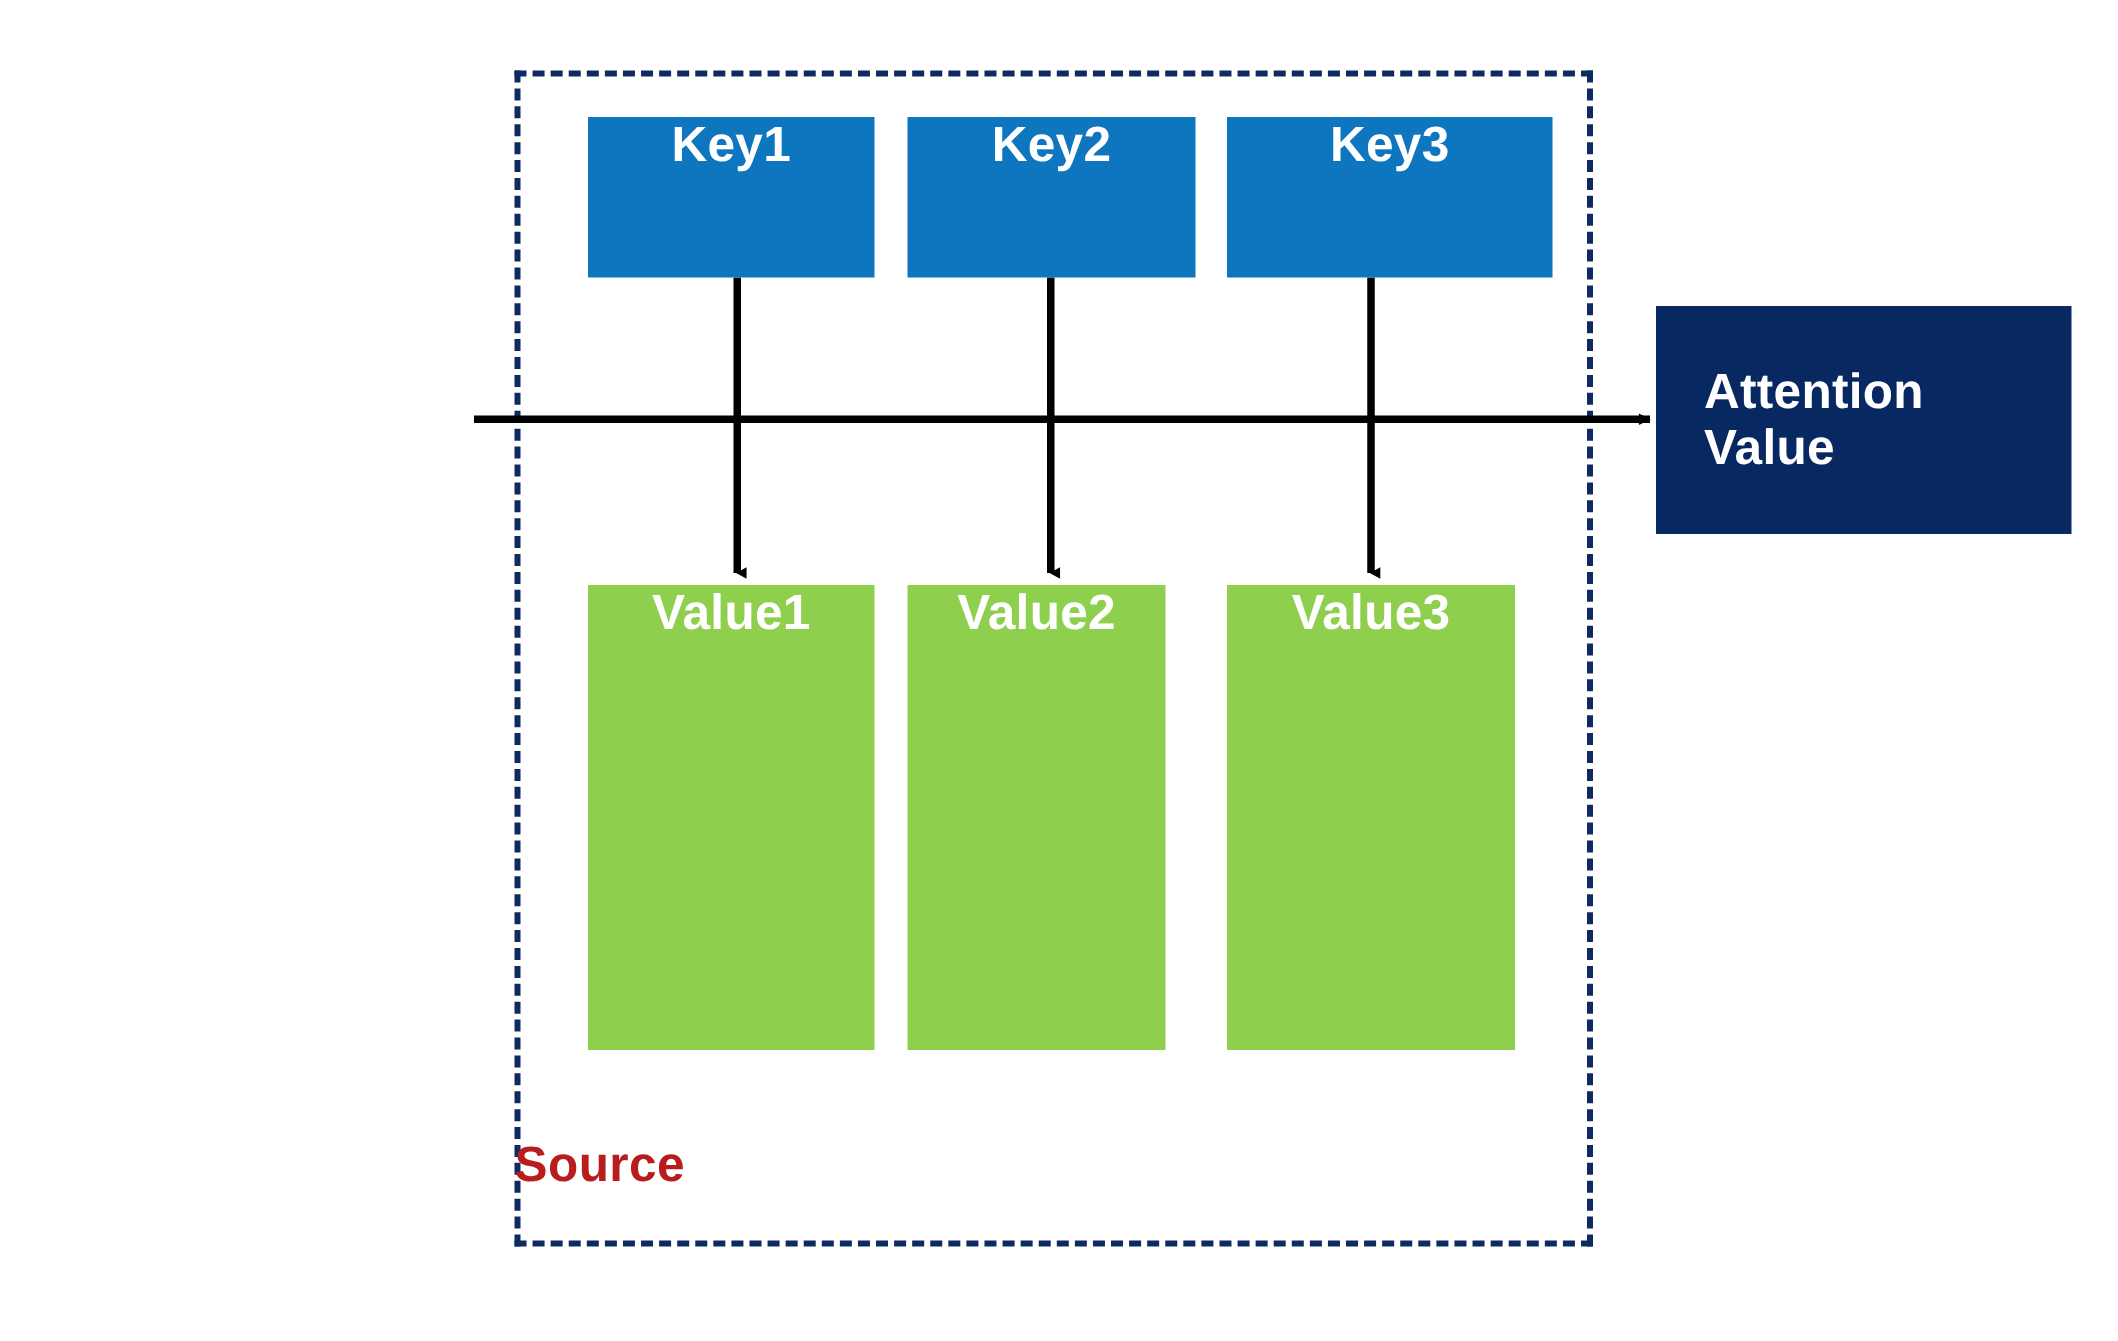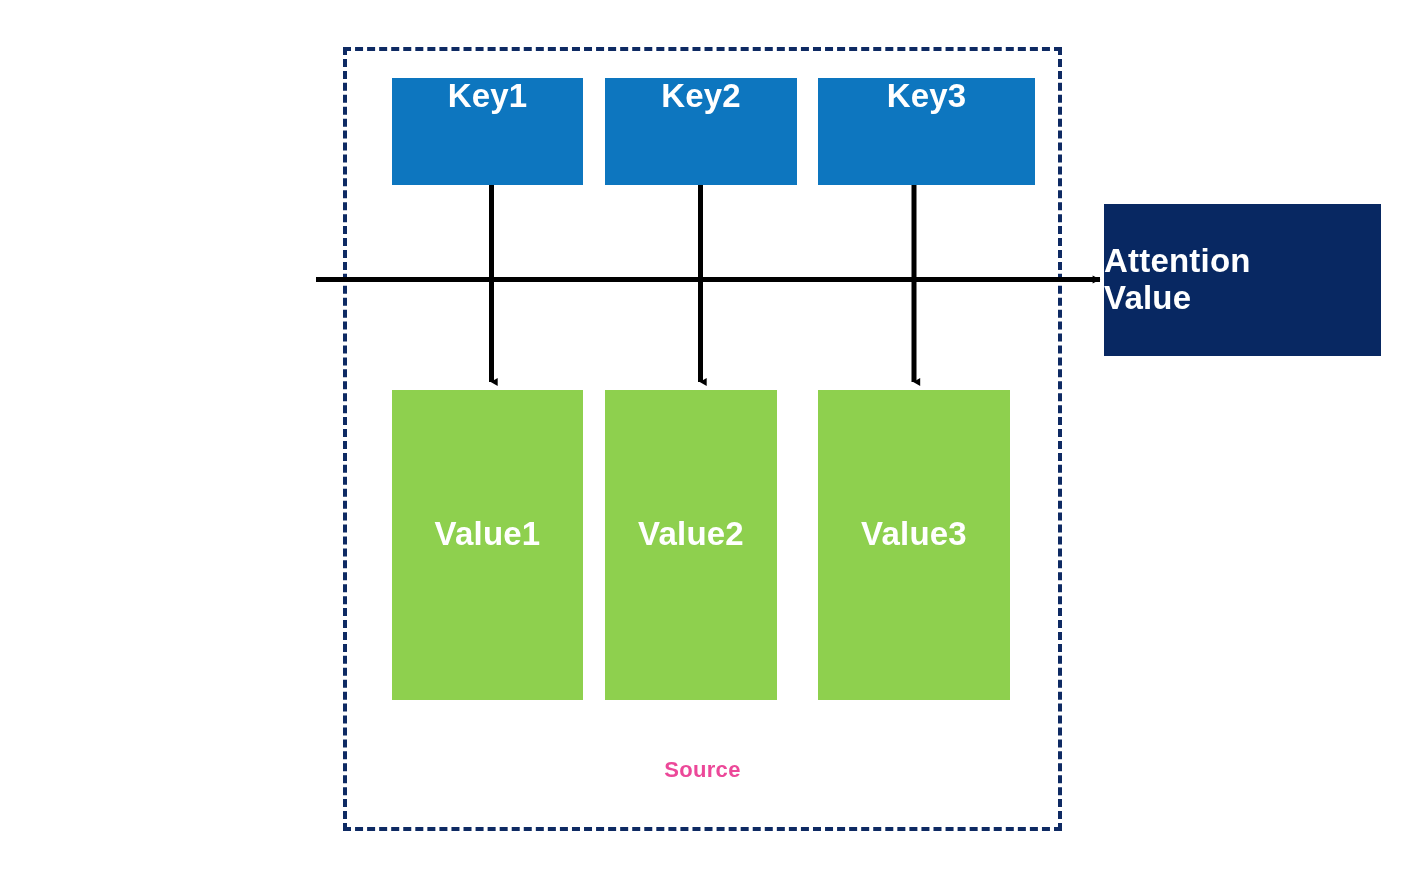--- a/index.html
+++ b/index.html
@@ -43,23 +43,23 @@
     height: 784px;
     border: 4px dashed #0e2a63;
     box-sizing: border-box;
     background: transparent;
   }
   #source-label {
     position: absolute;
     left: 343px;
     top: 757px;
     width: 719px;
-    text-align: center;
-    color: #ec4899;
-    font-size: 22px;
+    text-align: left;
+    color: #b91c1c;
+    font-size: 33px;
     font-weight: bold;
     letter-spacing: 0.3px;
   }
 
   
   .key-box {
     top: 78px;
     height: 107px;
     background: #0d76bf;
     font-size: 33px;
@@ -68,21 +68,20 @@
   #key-2 { left: 605px; width: 192px; }
   #key-3 { left: 818px; width: 217px; }
 
   
   .value-box {
     top: 390px;
     height: 310px;
     background: #8ed04e;
     font-size: 33px;
     align-items: flex-start;
-    padding-top: 126px;
   }
   #value-1 { left: 392px; width: 191px; }
   #value-2 { left: 605px; width: 172px; }
   #value-3 { left: 818px; width: 192px; }
 
   
   #query-box {
     left: 40px;
     top: 204px;
     width: 276px;
@@ -93,20 +92,21 @@
 
   
   #attention-value-box {
     left: 1104px;
     top: 204px;
     width: 277px;
     height: 152px;
     background: #082862;
     font-size: 33px;
     flex-direction: column;
+    padding-left: 32px;
   }
 
   
   #connectors {
     position: absolute;
     left: 0;
     top: 0;
     width: 1412px;
     height: 894px;
     pointer-events: none;

